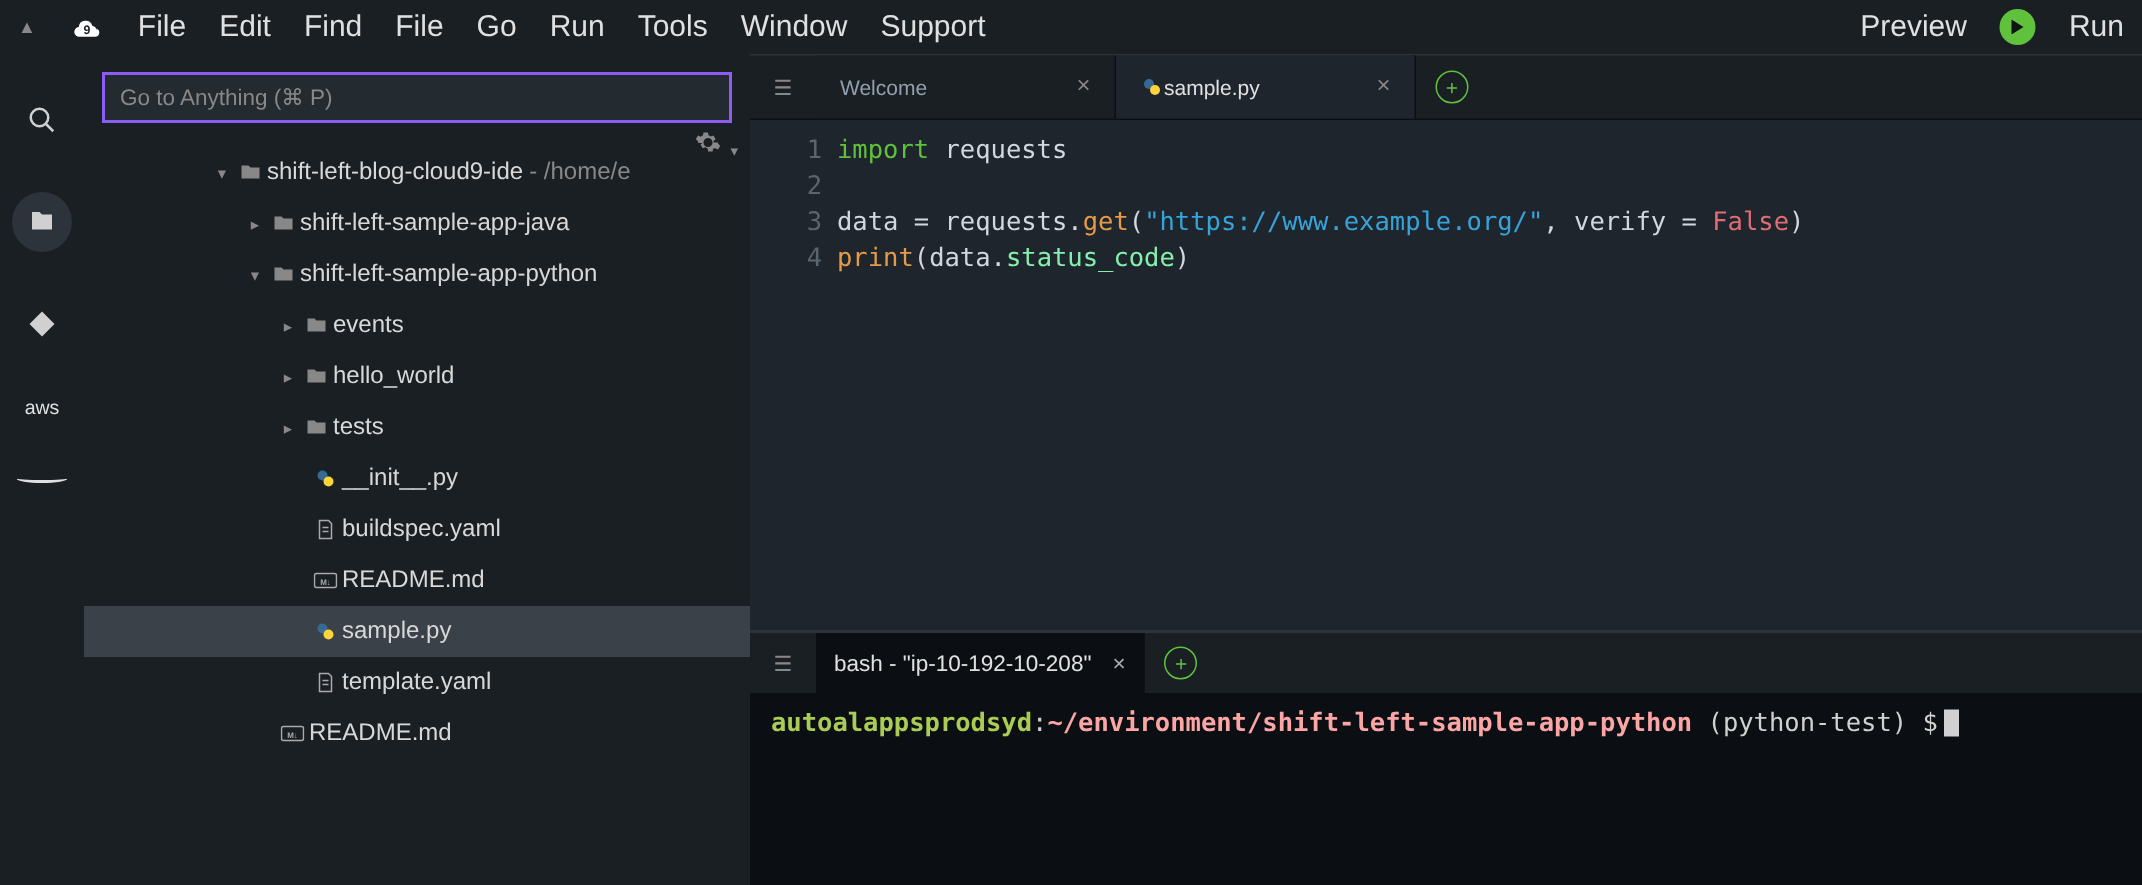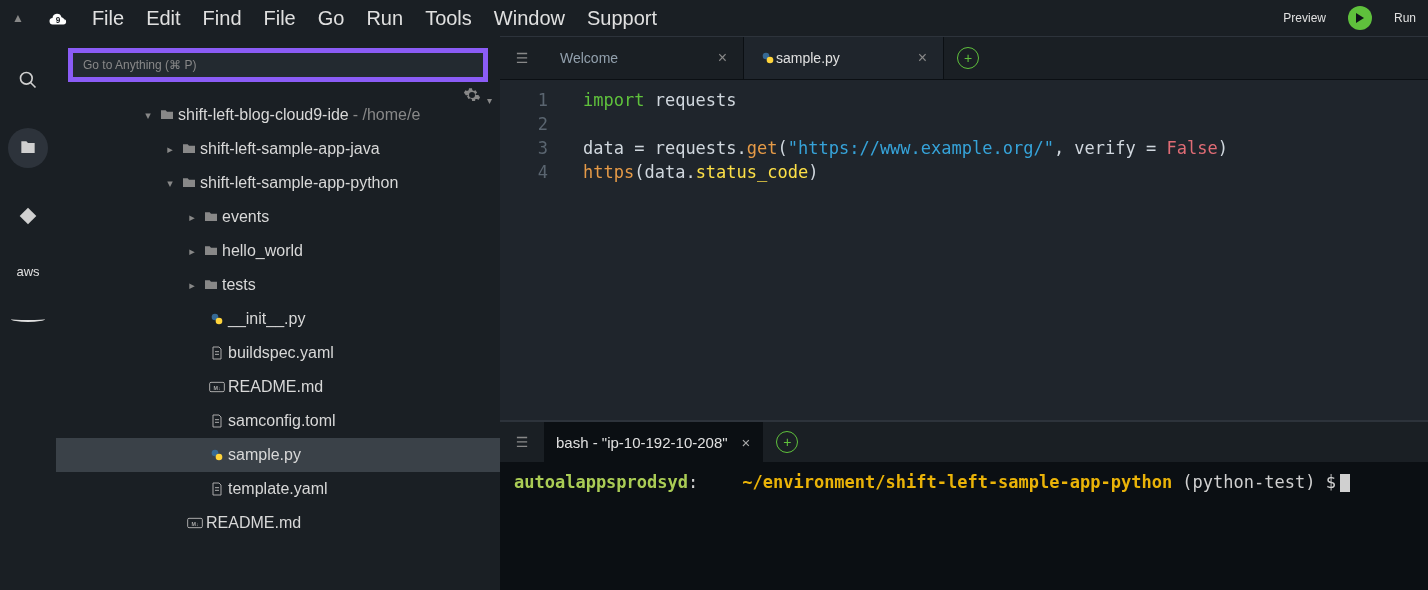--- a/index.html
+++ b/index.html
@@ -29,21 +29,21 @@
   color: #e0e0e0; font-size: 20px; cursor: pointer;
 }
 .menubar .spacer { flex: 1; }
 .menubar .run-btn-circle {
   width: 24px; height: 24px; border-radius: 50%;
   background: #5fc13c;
   display: flex; align-items: center; justify-content: center;
 }
 .menubar .run-btn-circle svg { width: 10px; height: 10px; fill: #0f1419; }
 .menubar .preview-label, .menubar .run-label {
-  color: #e0e0e0; font-size: 12px; cursor: pointer;
+  color: #e0e0e0; font-size: 20px; cursor: pointer;
 }
 
 .mainrow { flex: 1; display: flex; overflow: hidden; }
 
 .iconrail {
   width: 56px; background: #1a1f24;
   display: flex; flex-direction: column; align-items: center;
   padding-top: 24px; gap: 28px;
 }
 .iconrail .rail-icon {
@@ -58,23 +58,23 @@
 .iconrail .aws-swoosh { border-bottom: 2px solid #e0e0e0; border-radius: 0 0 50% 50%; height: 6px; width: 34px; margin-top: -2px; }
 
 .sidebar {
   width: 444px; background: #1a1f24;
   display: flex; flex-direction: column;
   position: relative;
 }
 .goto-box {
   margin: 12px 12px 8px 12px;
   height: 34px; background: #232a30;
-  border: 5px solid #8b5cf6;
+  border: 2px solid #8b5cf6;
   display: flex; align-items: center; padding: 0 10px;
-  color: #888; font-size: 12px;
+  color: #888; font-size: 15px;
 }
 .gear-corner {
   position: absolute; top: 50px; right: 8px;
   color: #888; cursor: pointer;
 }
 .gear-corner svg { width: 18px; height: 18px; }
 
 .tree { padding: 8px 0; overflow-y: auto; }
 .tree-row {
   height: 34px; display: flex; align-items: center;
@@ -130,30 +130,30 @@
   font-family: "SF Mono", Menlo, Consolas, monospace;
   font-size: 17px;
   overflow: hidden;
 }
 .gutter {
   width: 58px; text-align: right; padding: 8px 10px 0 0;
   color: #5a6570;
 }
 .gutter div { height: 24px; line-height: 24px; }
 .codelines { padding: 8px 0 0 0; }
-.codelines .line { height: 24px; line-height: 24px; white-space: pre; margin-left: 25px; }
+.codelines .line { height: 24px; line-height: 24px; white-space: pre; }
 .tk-kw { color: #5fc13c; }
 .tk-ident { color: #d0d7de; }
 .tk-op { color: #d0d7de; }
 .tk-punc { color: #d0d7de; }
 .tk-call { color: #e59a47; }
 .tk-str { color: #36a3d9; }
 .tk-arg { color: #d0d7de; }
 .tk-bool { color: #e06c75; }
-.tk-attr { color: #fde047; }
+.tk-attr { color: #86efac; }
 
 .term-area {
   height: 170px; background: #0b0f13;
   display: flex; flex-direction: column;
   border-top: 2px solid #2d333b;
 }
 .term-tabbar {
   height: 40px; background: #1a1f24;
   display: flex; align-items: stretch;
 }
@@ -168,21 +168,21 @@
   font-size: 15px;
 }
 .term-tab .tab-close { color: #aaa; margin-left: 6px; }
 .term-body {
   flex: 1; padding: 10px 14px;
   font-family: "SF Mono", Menlo, Consolas, monospace;
   font-size: 17px;
   color: #d0d0d0;
 }
 .term-body .user { color: #aacc55; font-weight: 600; }
-.term-body .path { color: #eab308; font-weight: 600; margin-left: 44px; }
+.term-body .path { color: #fca5a5; font-weight: 600; }
 .term-body .branch { color: #d0d0d0; }
 .term-body .cursor {
   display: inline-block; width: 10px; height: 18px;
   background: #d0d0d0; vertical-align: middle; margin-left: 4px;
 }
 </style>
 </head>
 <body>
 
 <div class="menubar">
@@ -328,30 +328,20 @@
       </div>
       <div class="tree-row indent-3">
         <span class="file-ico">
             <svg viewBox="0 0 24 16">
               <rect x="1" y="1" width="22" height="14" rx="2" fill="none" stroke="#aaa" stroke-width="1.5"></rect>
               <text x="12" y="12" font-size="8" text-anchor="middle" fill="#aaa" font-weight="bold">M↓</text>
             </svg>
           </span>
         <span class="label">README.md</span>
       </div>
-      <div class="tree-row indent-3">
-        <span class="file-ico">
-            <svg viewBox="0 0 24 24" fill="none" stroke="#aaa" stroke-width="1.5">
-              <path d="M6 3h9l3 3v15H6z"></path>
-              <line x1="9" y1="10" x2="15" y2="10"></line>
-              <line x1="9" y1="14" x2="15" y2="14"></line>
-            </svg>
-          </span>
-        <span class="label">samconfig.toml</span>
-      </div>
       <div class="tree-row indent-3 selected">
         <span class="file-ico">
             <svg viewBox="0 0 24 24">
               <circle cx="9" cy="9" r="5" fill="#366994"></circle>
               <circle cx="15" cy="15" r="5" fill="#ffd43b"></circle>
             </svg>
           </span>
         <span class="label">sample.py</span>
       </div>
       <div class="tree-row indent-3">
@@ -403,21 +393,21 @@
       <div class="gutter">
         <div>1</div>
         <div>2</div>
         <div>3</div>
         <div>4</div>
       </div>
       <div class="codelines">
         <div class="line"><span class="tk-kw">import</span><span class="tk-ident"> requests</span></div>
         <div class="line"></div>
         <div class="line"><span class="tk-ident">data </span><span class="tk-op">=</span><span class="tk-ident"> requests.</span><span class="tk-call">get</span><span class="tk-punc">(</span><span class="tk-str">"https://www.example.org/"</span><span class="tk-punc">, </span><span class="tk-arg">verify </span><span class="tk-op">= </span><span class="tk-bool">False</span><span class="tk-punc">)</span></div>
-        <div class="line"><span class="tk-call">https</span><span class="tk-punc">(</span><span class="tk-ident">data.</span><span class="tk-attr">status_code</span><span class="tk-punc">)</span></div>
+        <div class="line"><span class="tk-call">print</span><span class="tk-punc">(</span><span class="tk-ident">data.</span><span class="tk-attr">status_code</span><span class="tk-punc">)</span></div>
       </div>
     </div>
 
     <div class="term-area">
       <div class="term-tabbar">
         <div class="hamburger">☰</div>
         <div class="term-tab">
           <span>bash - "ip-10-192-10-208"</span>
           <span class="tab-close">×</span>
         </div>

